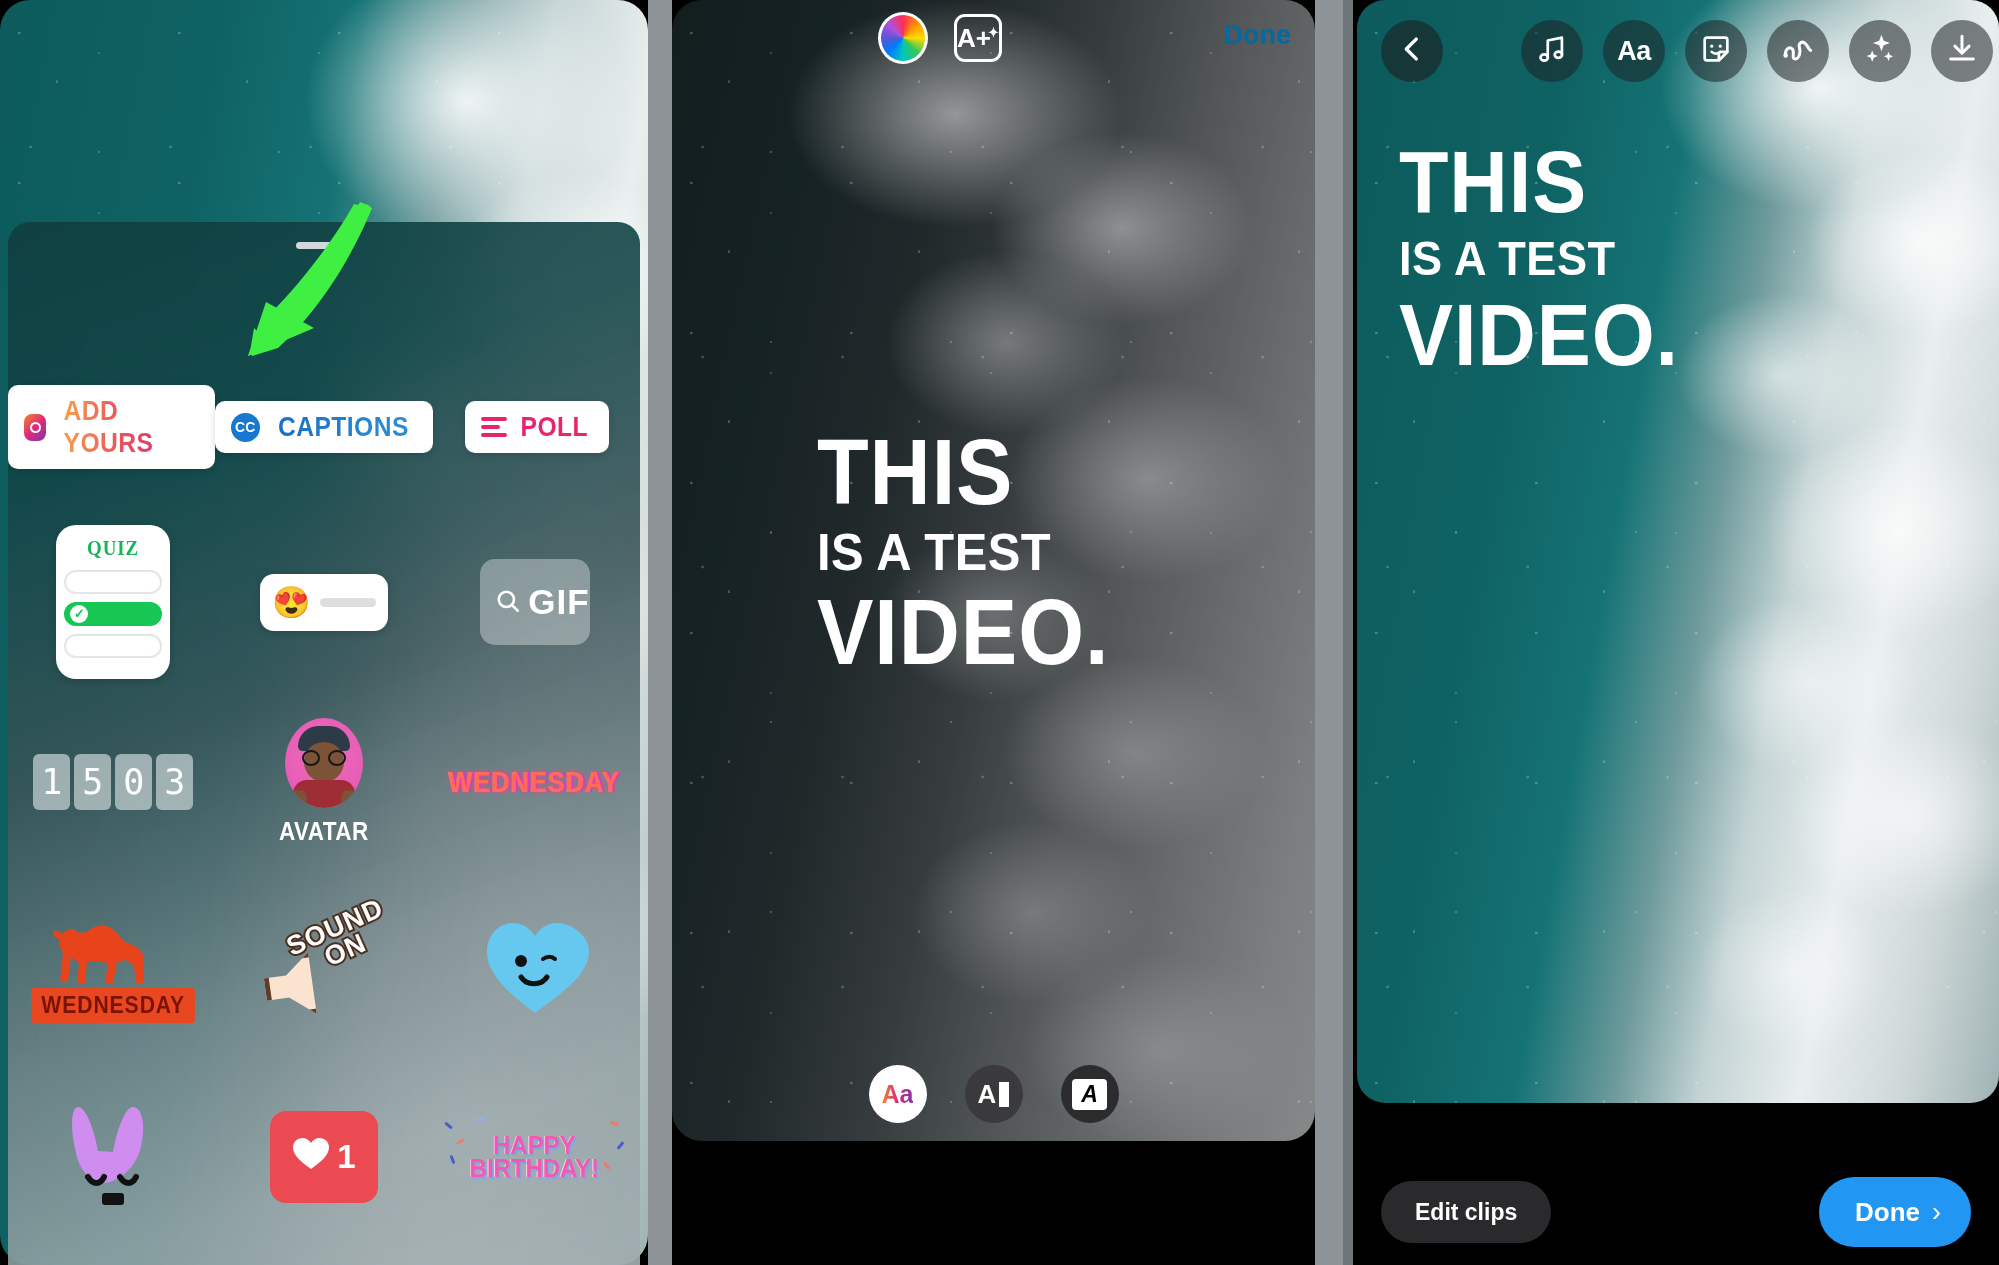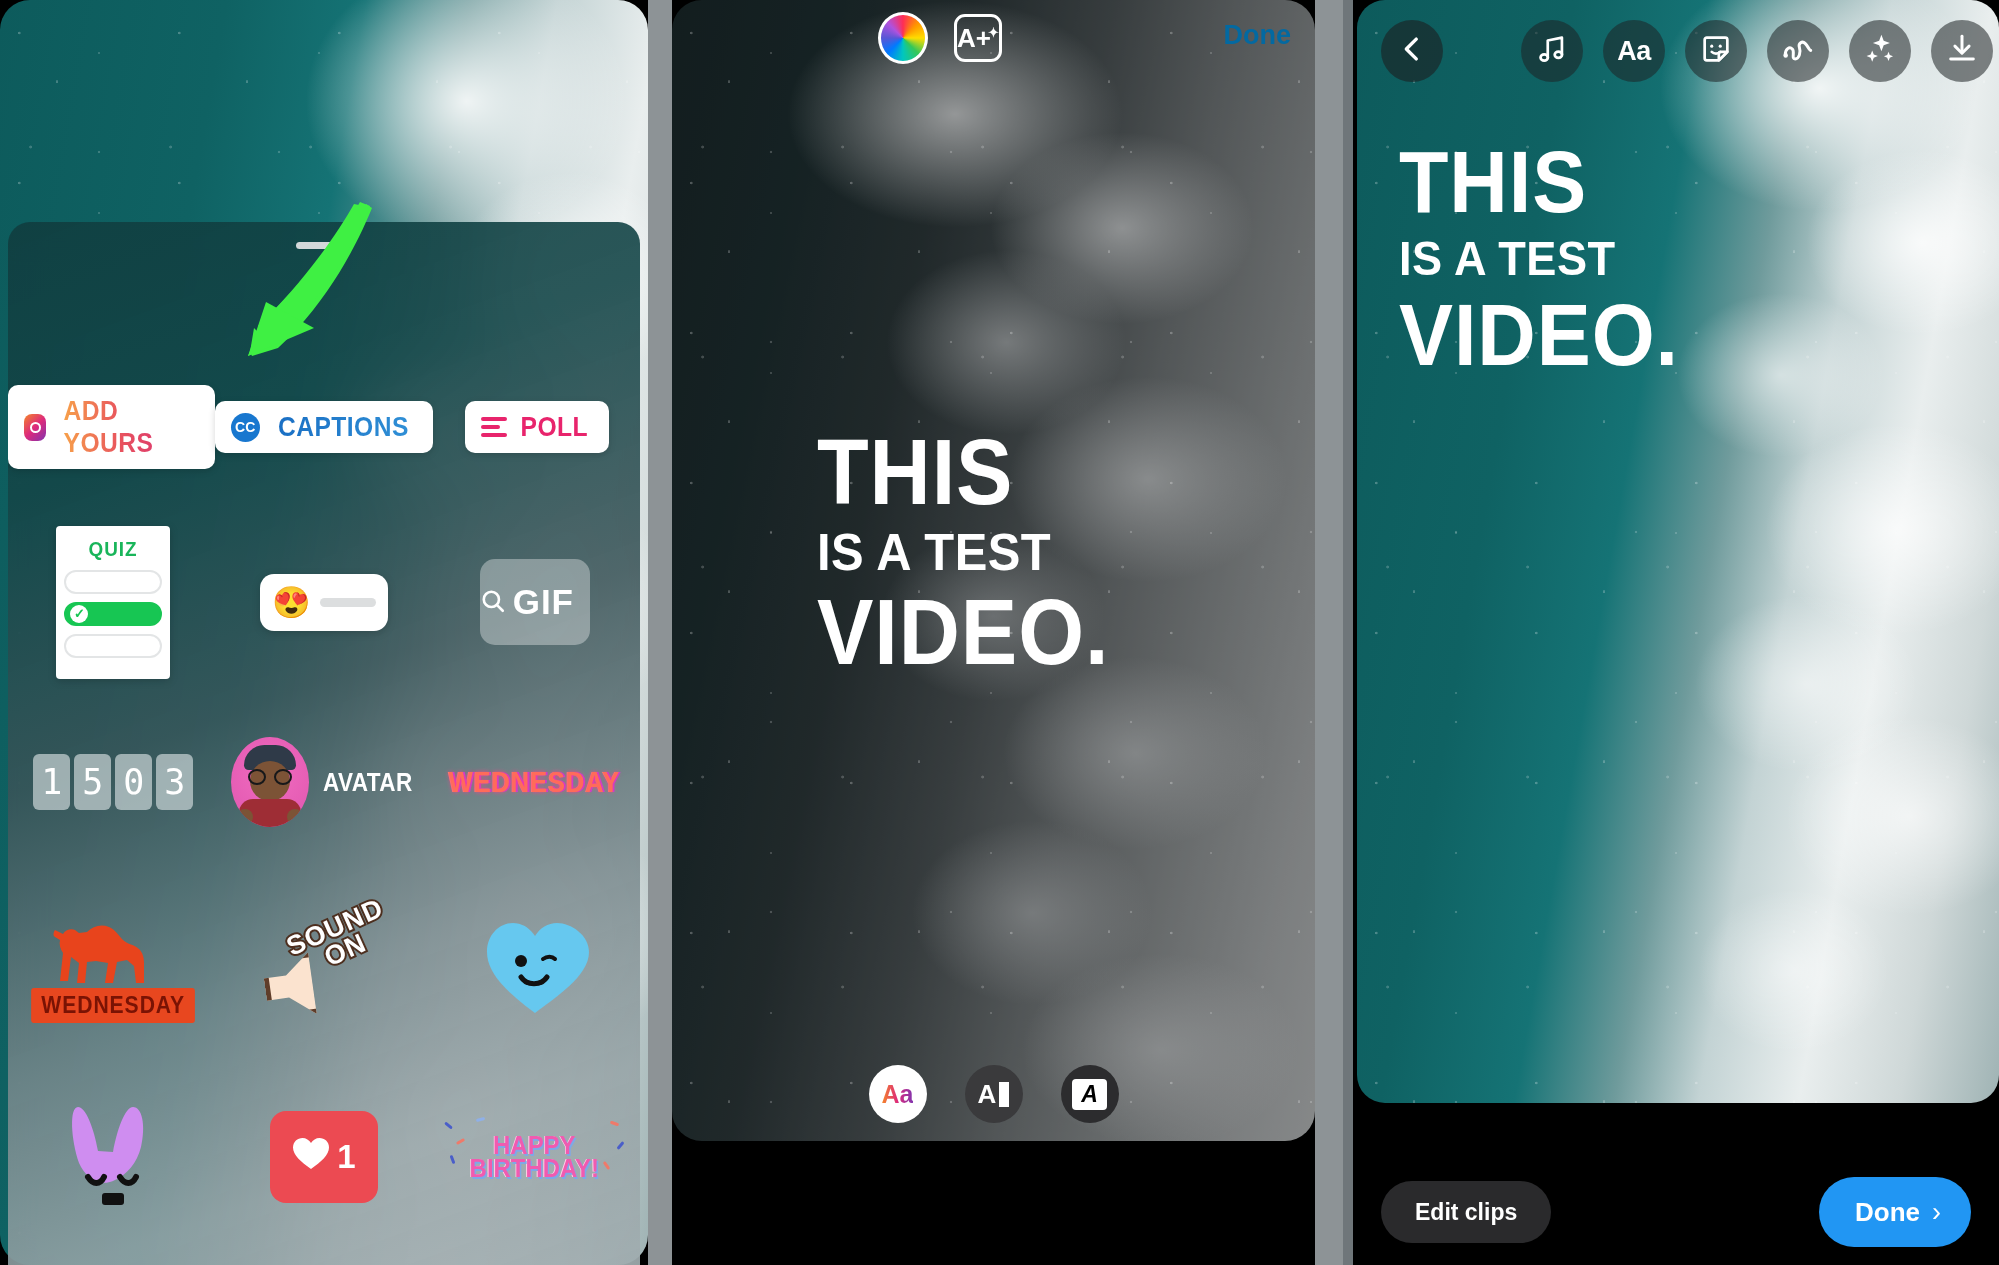--- a/index.html
+++ b/index.html
@@ -174,53 +174,53 @@
              align-items:center; justify-content:center; }
   .cc-text { background:linear-gradient(90deg,#1a6fc4 0%,#2f8fd6 100%);
              -webkit-background-clip:text; background-clip:text; color:transparent; }
   .poll-icon { display:flex; flex-direction:column; gap:4px; }
   .poll-icon b { display:block; height:4px; background:#e8246c; border-radius:2px; }
   .poll-icon b:nth-child(1){width:26px;} .poll-icon b:nth-child(2){width:19px;}
   .poll-icon b:nth-child(3){width:26px;}
   .poll-text { color:#e8246c; }
 
   
-  .quiz { width:114px; background:#fff; border-radius:4px; padding:11px 8px 13px;
-          box-shadow:0 2px 8px rgba(0,0,0,.18); }
+  .quiz { width:114px; background:#fff; border-radius:20px; padding:11px 8px 13px;
+          box-shadow:0 2px 8px rgba(0,0,0,.18);font-family:Liberation Serif, serif; }
   .quiz-title { text-align:center; color:#19b55a; font-size:21px; font-weight:700;
                 letter-spacing:1px; transform:scaleX(.9); margin-bottom:9px; }
   .quiz-opt { height:24px; border:2px solid #e3e5e6; border-radius:13px; margin-bottom:8px; }
   .quiz-opt.on { background:#17c653; border-color:#17c653; position:relative; }
   .quiz-opt.on::before { content:"✓"; position:absolute; left:4px; top:-1px;
                          width:18px; height:18px; border-radius:50%; background:#fff;
                          color:#17c653; font-size:13px; font-weight:700; line-height:18px;
                          text-align:center; margin-top:2px; }
 
   
   .eslider { width:128px; background:#fff; border-radius:14px; padding:13px 12px;
              display:flex; align-items:center; gap:9px;
              box-shadow:0 2px 8px rgba(0,0,0,.18); }
   .eslider .emo { font-size:31px; line-height:1; }
   .eslider .track { flex:1; height:9px; border-radius:5px; background:#dcdedf; }
 
   
   .gifbtn { width:110px; height:86px; border-radius:15px; background:rgba(255,255,255,.35);
-            display:flex; align-items:center; justify-content:flex-start; gap:7px;
+            display:flex; align-items:center; justify-content:flex-end; gap:7px;
             color:#fff; font-size:35px; font-weight:700; letter-spacing:1px; }
   .gifbtn svg { width:26px; height:26px; }
 
   
   .countdown { display:flex; gap:4px; }
   .cd { width:37px; height:56px; border-radius:6px; background:rgba(200,210,212,.72);
         color:#fff; font-size:35px; font-weight:500; display:flex;
         align-items:center; justify-content:center;
         font-family:"DejaVu Sans Mono", monospace; }
 
   
-  .avatar-wrap { display:flex; flex-direction:row; align-items:center; gap:9px; }
+  .avatar-wrap { display:flex; flex-direction:column; align-items:center; gap:9px; }
   .avatar-img { width:78px; height:90px; border-radius:50%;
                 background:radial-gradient(circle at 50% 40%, #f06cc0, #e055ae);
                 position:relative; overflow:hidden; }
   .av-hat { position:absolute; left:13px; top:8px; width:52px; height:25px;
             border-radius:26px 26px 6px 6px; background:#2f3a48; }
   .av-face { position:absolute; left:19px; top:24px; width:40px; height:40px;
              border-radius:50%; background:#7c5336; }
   .av-glass { position:absolute; left:17px; top:32px; width:44px; height:16px; }
   .av-glass i { position:absolute; top:0; width:18px; height:16px; border:2.5px solid #17181a;
                 border-radius:50%; display:block; font-style:normal; }

